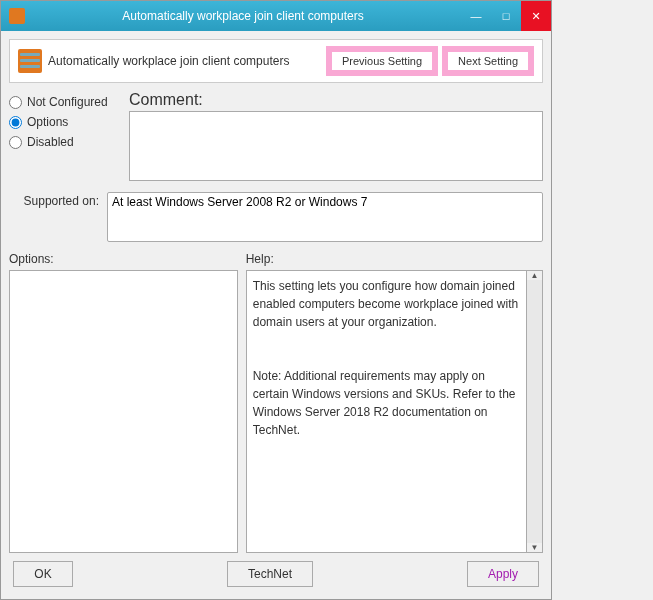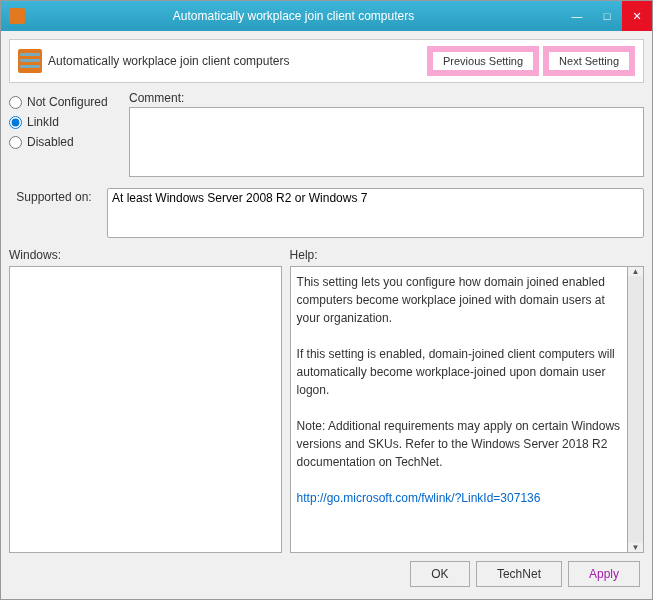--- a/index.html
+++ b/index.html
@@ -5,21 +5,21 @@
     * { box-sizing: border-box; margin: 0; padding: 0; }
     body {
       font-family: 'Segoe UI', Tahoma, sans-serif;
       font-size: 12px;
       background: #f0f0f0;
       width: 653px;
       height: 600px;
       overflow: hidden;
     }
     .window {
-      width: 653px;
+      width: 552px;
       height: 600px;
       background: #f0f0f0;
       border: 1px solid #999;
       display: flex;
       flex-direction: column;
     }
     .title-bar {
       background: linear-gradient(to bottom, #3db5d8, #2a9dc0);
       height: 30px;
       display: flex;
@@ -137,21 +137,21 @@
       accent-color: #0078d7;
     }
     .radio-label {
       font-size: 12px;
       color: #333;
     }
     .comment-area {
       flex: 1;
     }
     .field-label {
-      font-size: 12px;
+      font-size: 16px;
       color: #333;
       margin-bottom: 2px;
     }
     .comment-textarea {
       width: 100%;
       height: 70px;
       border: 1px solid #aaa;
       resize: none;
       font-size: 12px;
       padding: 2px;
@@ -163,21 +163,21 @@
       gap: 8px;
       margin-bottom: 10px;
       flex-shrink: 0;
     }
     .supported-label {
       font-size: 12px;
       color: #333;
       white-space: nowrap;
       padding-top: 2px;
       min-width: 90px;
-      text-align: center;
+      text-align: right;
     }
     .supported-select-wrap {
       flex: 1;
       position: relative;
     }
     .supported-select {
       width: 100%;
       height: 50px;
       border: 1px solid #aaa;
       font-size: 12px;
@@ -251,21 +251,21 @@
       font-size: 8px;
       color: #555;
       border: none;
     }
     .help-scroll-track {
       flex: 1;
       background: #e8e8e8;
     }
     .footer {
       display: flex;
-      justify-content: flex-end;
+      justify-content: space-between;
       gap: 6px;
       padding: 8px 4px 4px 4px;
       flex-shrink: 0;
     }
     .footer-btn {
       padding: 5px 20px;
       background: #f0f0f0;
       border: 1px solid #aaa;
       font-size: 12px;
       cursor: pointer;
@@ -314,21 +314,21 @@
     <div class="main-section">
 
       <div class="radio-comment-row">
         <div class="radio-group">
           <label class="radio-item">
             <input class="radio-input" type="radio" name="config" value="not_configured" style="">
             <span class="radio-label">Not Configured</span>
           </label>
           <label class="radio-item">
             <input class="radio-input" type="radio" name="config" value="enabled" checked="" style="">
-            <span class="radio-label">LinkId</span>
+            <span class="radio-label">Options</span>
           </label>
           <label class="radio-item">
             <input class="radio-input" type="radio" name="config" value="disabled" style="">
             <span class="radio-label">Disabled</span>
           </label>
         </div>
         <div class="comment-area">
           <div class="field-label">Comment:</div>
           <textarea class="comment-textarea" style=""></textarea>
         </div>
@@ -338,34 +338,32 @@
         <span class="supported-label">Supported on:</span>
         <div class="supported-select-wrap">
           <select class="supported-select" size="2">
             <option>At least Windows Server 2008 R2 or Windows 7</option>
           </select>
         </div>
       </div>
 
       <div class="options-help-row">
         <div class="options-section">
-          <span class="section-label">Windows:</span>
+          <span class="section-label">Options:</span>
           <div class="options-box"></div>
         </div>
         <div class="help-section">
           <span class="section-label">Help:</span>
           <div class="help-box">
             <div class="help-text">
               <p>This setting lets you configure how domain joined enabled computers become workplace joined with domain users at your organization.</p>
               <br>
-              <p>If this setting is enabled, domain-joined client computers will automatically become workplace-joined upon domain user logon.</p>
               <br>
               <p>Note: Additional requirements may apply on certain Windows versions and SKUs.  Refer to the Windows Server 2018 R2 documentation on TechNet.</p>
               <br>
-              <a href="#">http://go.microsoft.com/fwlink/?LinkId=307136</a>
             </div>
             <div class="help-scroll">
               <button class="help-scroll-btn">▲</button>
               <div class="help-scroll-track"></div>
               <button class="help-scroll-btn">▼</button>
             </div>
           </div>
         </div>
       </div>
 

